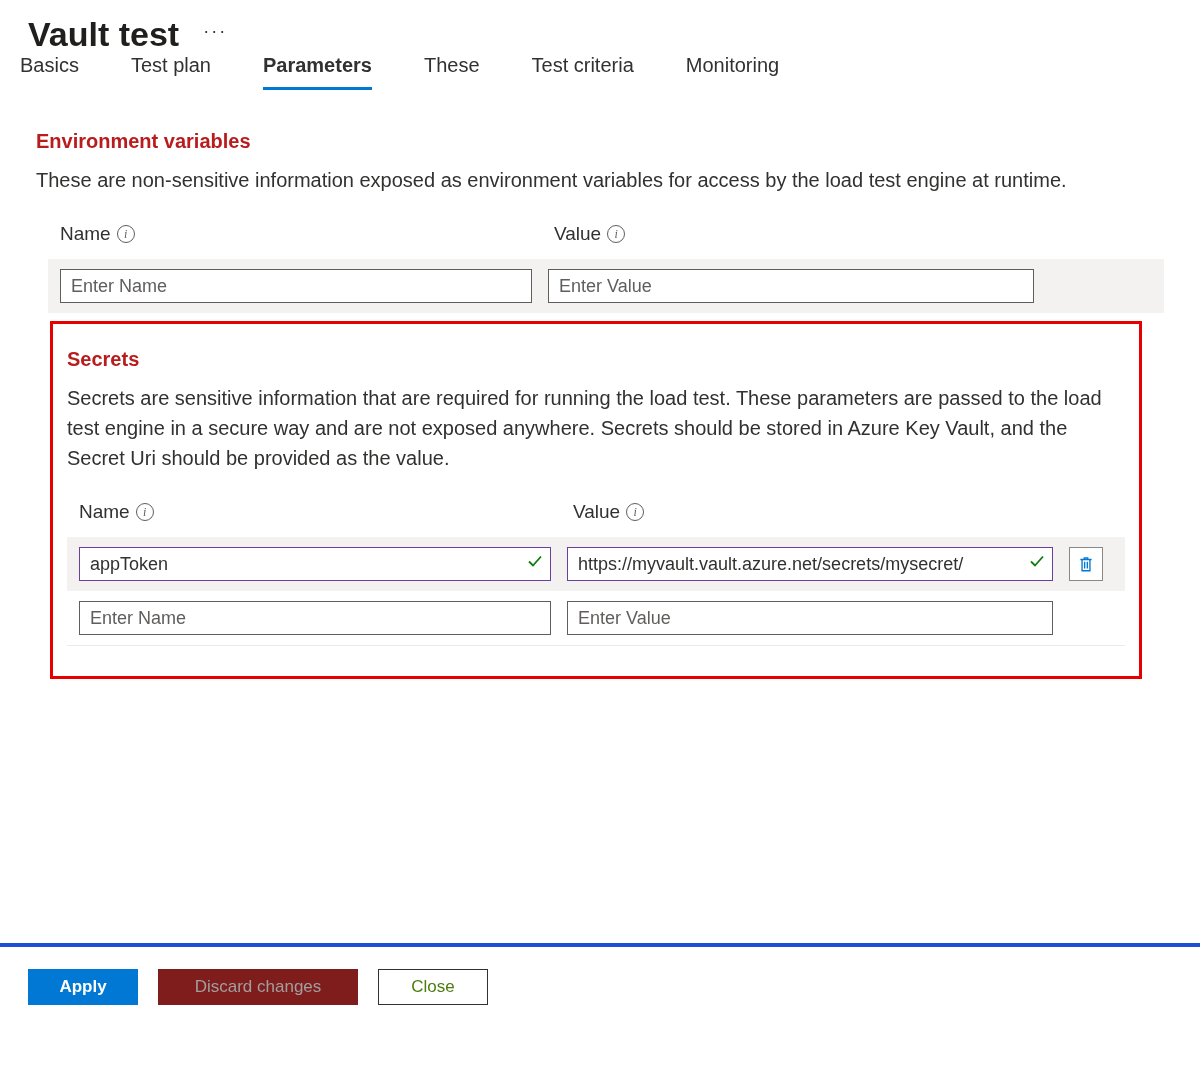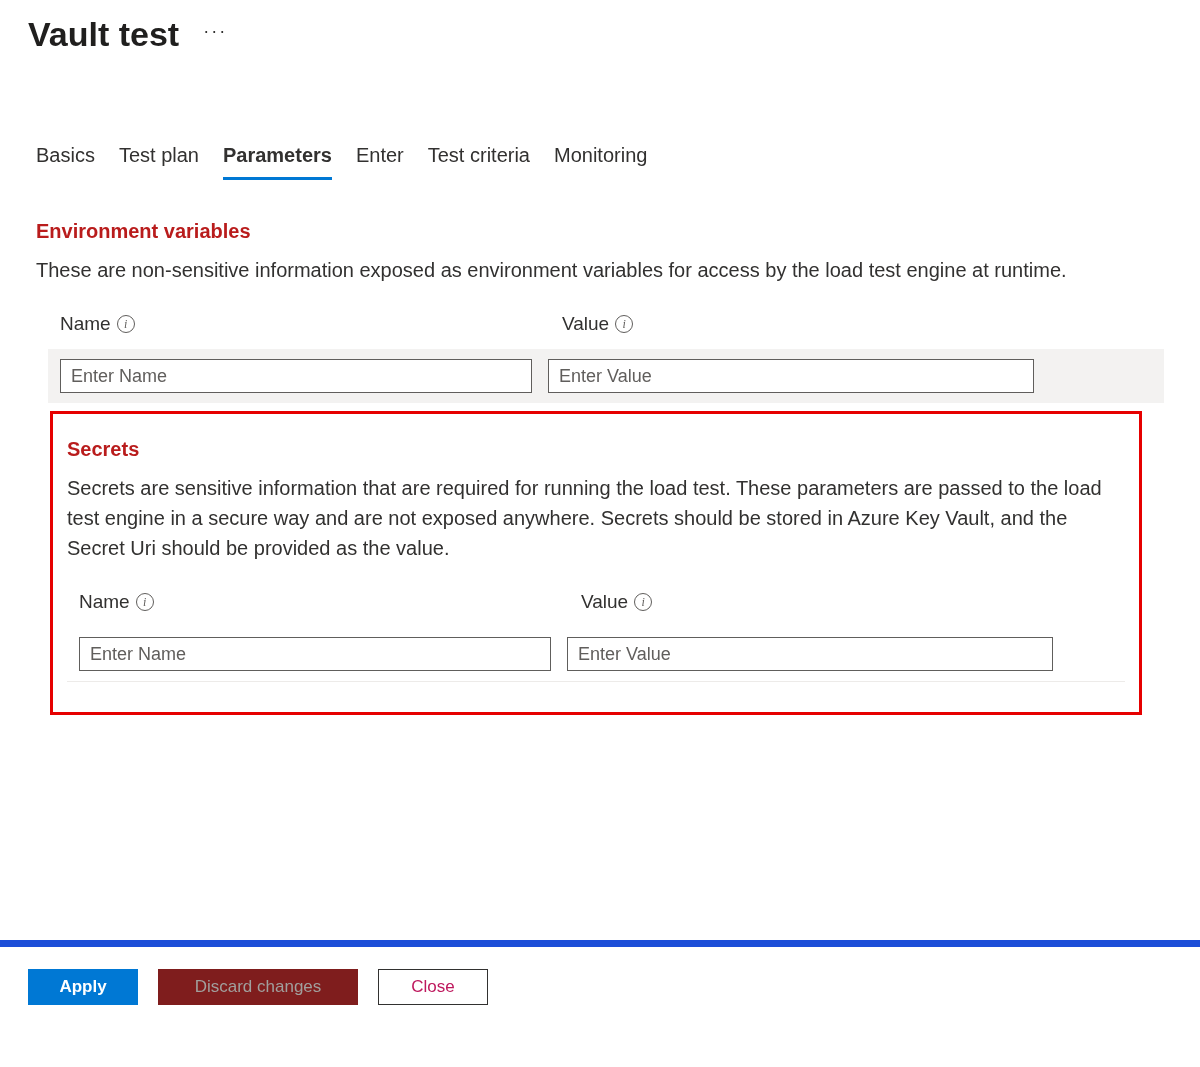--- a/index.html
+++ b/index.html
@@ -24,23 +24,22 @@
     }
     .more-dots {
       font-size: 18px;
       color: #323130;
       letter-spacing: 2px;
       cursor: pointer;
       padding-bottom: 6px;
     }
     .tabs {
       display: flex;
-      gap: 24px;
-      padding: 0 36px;
-      margin-top: 90px;
+      gap: 52px;
+      padding: 0 20px;
       border-bottom: none;
     }
     .tab {
       font-size: 20px;
       color: #323130;
       padding-bottom: 10px;
       cursor: pointer;
       border-bottom: 3px solid transparent;
     }
     .tab.active {
@@ -60,21 +59,21 @@
       font-size: 20px;
       color: #323130;
       line-height: 1.5;
       margin-bottom: 28px;
     }
     .grid-section {
       padding: 0 0 0 12px;
     }
     .col-headers {
       display: flex;
-      gap: 16px;
+      gap: 8px;
       margin-bottom: 14px;
       padding-left: 12px;
     }
     .col-header {
       display: flex;
       align-items: center;
       gap: 6px;
       font-size: 19px;
     }
     .col-name { width: 486px; }
@@ -155,53 +154,53 @@
       border: 3px solid #e60000;
       padding: 24px 14px 30px 14px;
       margin: 8px 22px 0 14px;
     }
     .footer {
       position: absolute;
       bottom: 40px;
       left: 0;
       right: 0;
       width: 100%;
-      border-top: 7px solid #1d4ed8;
+      border-top: 4px solid #1d4ed8;
       padding: 22px 28px;
       display: flex;
       gap: 20px;
     }
     .btn {
       height: 36px;
       padding: 0 22px;
       font-size: 17px;
       border: none;
       cursor: pointer;
       display: inline-flex;
       align-items: center;
       justify-content: center;
       min-width: 110px;
     }
     .btn-primary { background: #0078d4; color: #fff; font-weight: 600; }
     .btn-secondary { background: #7f1d1d; color: #a19f9d; min-width: 200px; }
-    .btn-outline { background: #fff; border: 1px solid #323130; color: #be185d; }
+    .btn-outline { background: #fff; border: 1px solid #323130; color: #4d7c0f; }
   </style>
 </head>
 <body>
 
 <div class="header">
   <h1 class="page-title">Vault test</h1>
   <span class="more-dots">···</span>
 </div>
 
 <div class="tabs">
   <div class="tab">Basics</div>
   <div class="tab">Test plan</div>
   <div class="tab active">Parameters</div>
-  <div class="tab">Enter</div>
+  <div class="tab">These</div>
   <div class="tab">Test criteria</div>
   <div class="tab">Monitoring</div>
 </div>
 
 <div class="content">
 
   <div class="section-title">Environment variables</div>
   <div class="section-desc">These are non-sensitive information exposed as environment variables for access by the load test engine at runtime.</div>
 
   <div class="grid-section">
@@ -234,20 +233,43 @@
         <div class="col-header col-name">
           <span>Name</span>
           <span class="info-icon">i</span>
         </div>
         <div class="col-header col-value">
           <span>Value</span>
           <span class="info-icon">i</span>
         </div>
       </div>
 
+      <div class="row-bg">
+        <div class="input-wrap input-name">
+          <input class="text-input validated" type="text" value="appToken" style="">
+          <span class="check-icon">
+            <svg viewBox="0 0 16 16" width="16" height="16">
+                <path d="M2 8 L6 12 L14 3" stroke="#107c10" stroke-width="1.8" fill="none"></path>
+              </svg>
+          </span>
+        </div>
+        <div class="input-wrap input-value">
+          <input class="text-input validated" type="text" value="https://myvault.vault.azure.net/secrets/mysecret/" style="">
+          <span class="check-icon">
+            <svg viewBox="0 0 16 16" width="16" height="16">
+                <path d="M2 8 L6 12 L14 3" stroke="#107c10" stroke-width="1.8" fill="none"></path>
+              </svg>
+          </span>
+        </div>
+        <button class="delete-btn">
+          <svg viewBox="0 0 16 16">
+              <path d="M3 4h10M6.5 4V2.5h3V4M4.5 4v10h7V4M6.8 6v6M9.2 6v6" stroke="#0078d4" stroke-width="1.2" fill="none"></path>
+            </svg>
+        </button>
+      </div>
 
       <div class="row-plain">
         <div class="input-wrap input-name">
           <input class="text-input" type="text" placeholder="Enter Name" style="">
         </div>
         <div class="input-wrap input-value">
           <input class="text-input" type="text" placeholder="Enter Value" style="">
         </div>
       </div>
     </div>

